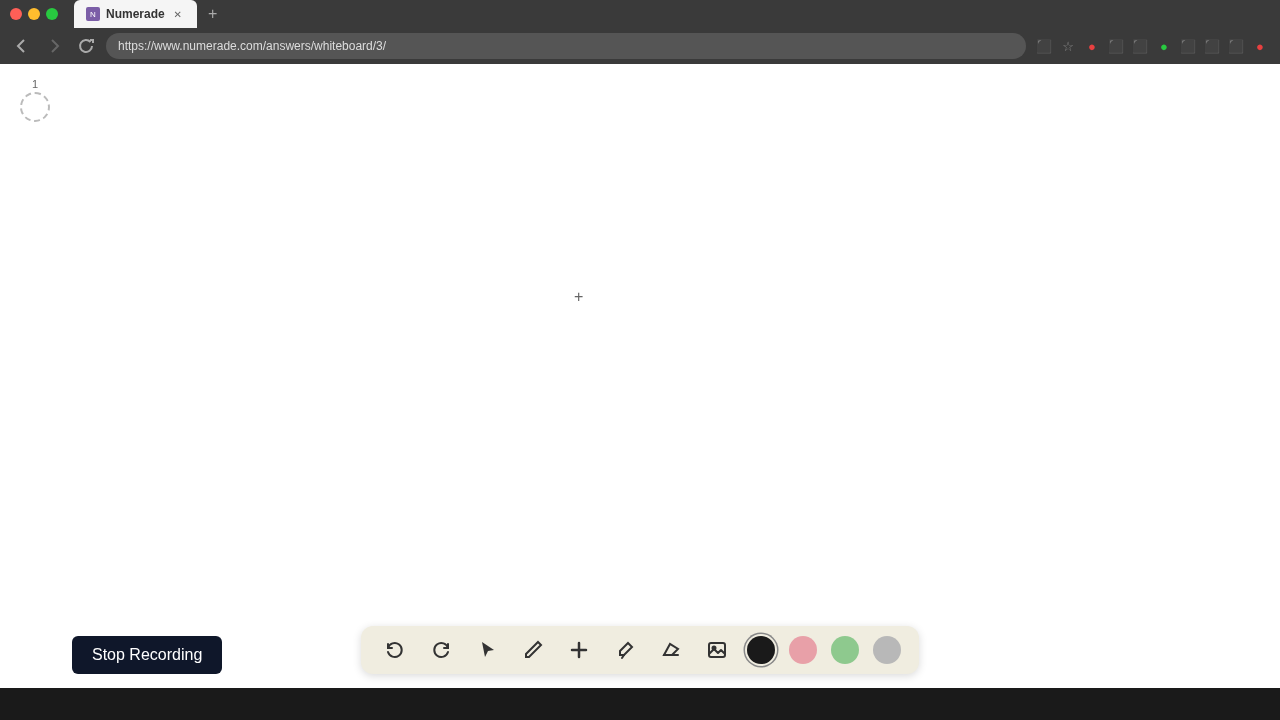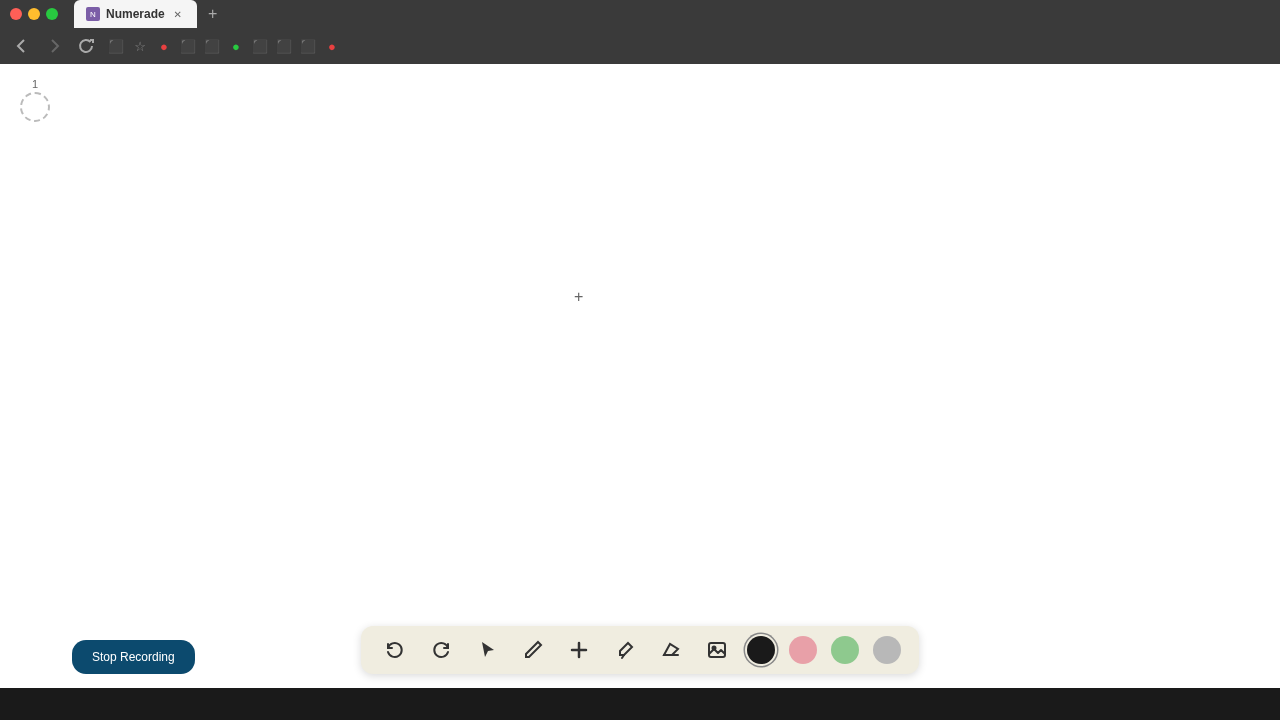--- a/index.html
+++ b/index.html
@@ -250,26 +250,26 @@
 
     .color-dot.active {
       box-shadow: 0 0 0 2px #fff, 0 0 0 4px #666;
     }
 
     
     .stop-recording-btn {
       position: absolute;
       bottom: 14px;
       left: 72px;
-      background: #0c4a6e;
+      background: #0f172a;
       color: white;
       border: none;
-      border-radius: 14px;
+      border-radius: 6px;
       padding: 10px 20px;
-      font-size: 12px;
+      font-size: 16px;
       font-weight: 500;
       cursor: pointer;
       white-space: nowrap;
     }
 
     
     .icon-svg {
       width: 20px;
       height: 20px;
     }
@@ -307,20 +307,23 @@
     <div class="nav-btn">
       <svg class="icon-svg" viewBox="0 0 20 20" fill="currentColor">
           <path d="M8 4l6 6-6 6" stroke="#666" stroke-width="2" fill="none"></path>
         </svg>
     </div>
     <div class="nav-btn">
       <svg class="icon-svg" viewBox="0 0 20 20" fill="none" stroke="#aaa" stroke-width="2">
           <path d="M16 10a6 6 0 1 1-1.5-4M14 4h3v3"></path>
         </svg>
     </div>
+    <div class="address-bar">
+      <span style="font-size:12px; color:#ddd;">https://www.numerade.com/answers/whiteboard/3/</span>
+    </div>
     <div class="nav-icons-right">
       <div class="nav-icon">⬛</div>
       <div class="nav-icon">☆</div>
       <div class="nav-icon" style="color:#e84040;">●</div>
       <div class="nav-icon">⬛</div>
       <div class="nav-icon">⬛</div>
       <div class="nav-icon" style="color:#28c940;">●</div>
       <div class="nav-icon">⬛</div>
       <div class="nav-icon">⬛</div>
       <div class="nav-icon">⬛</div>

